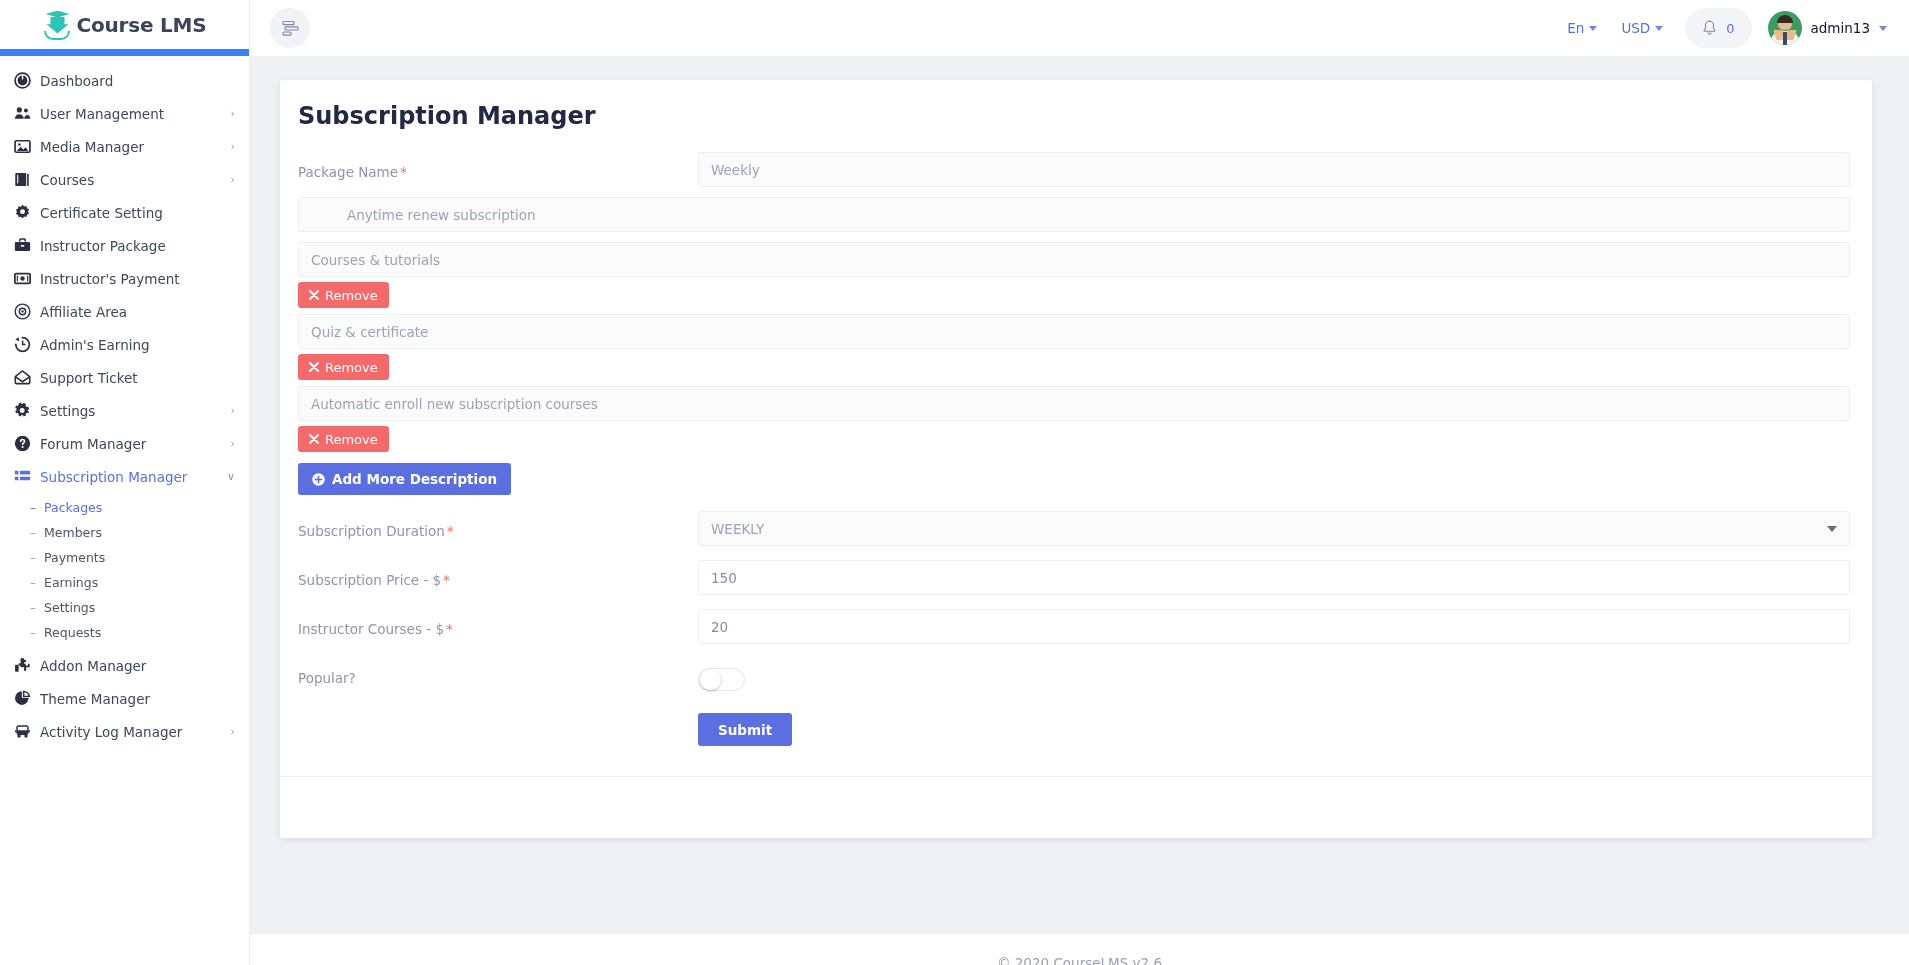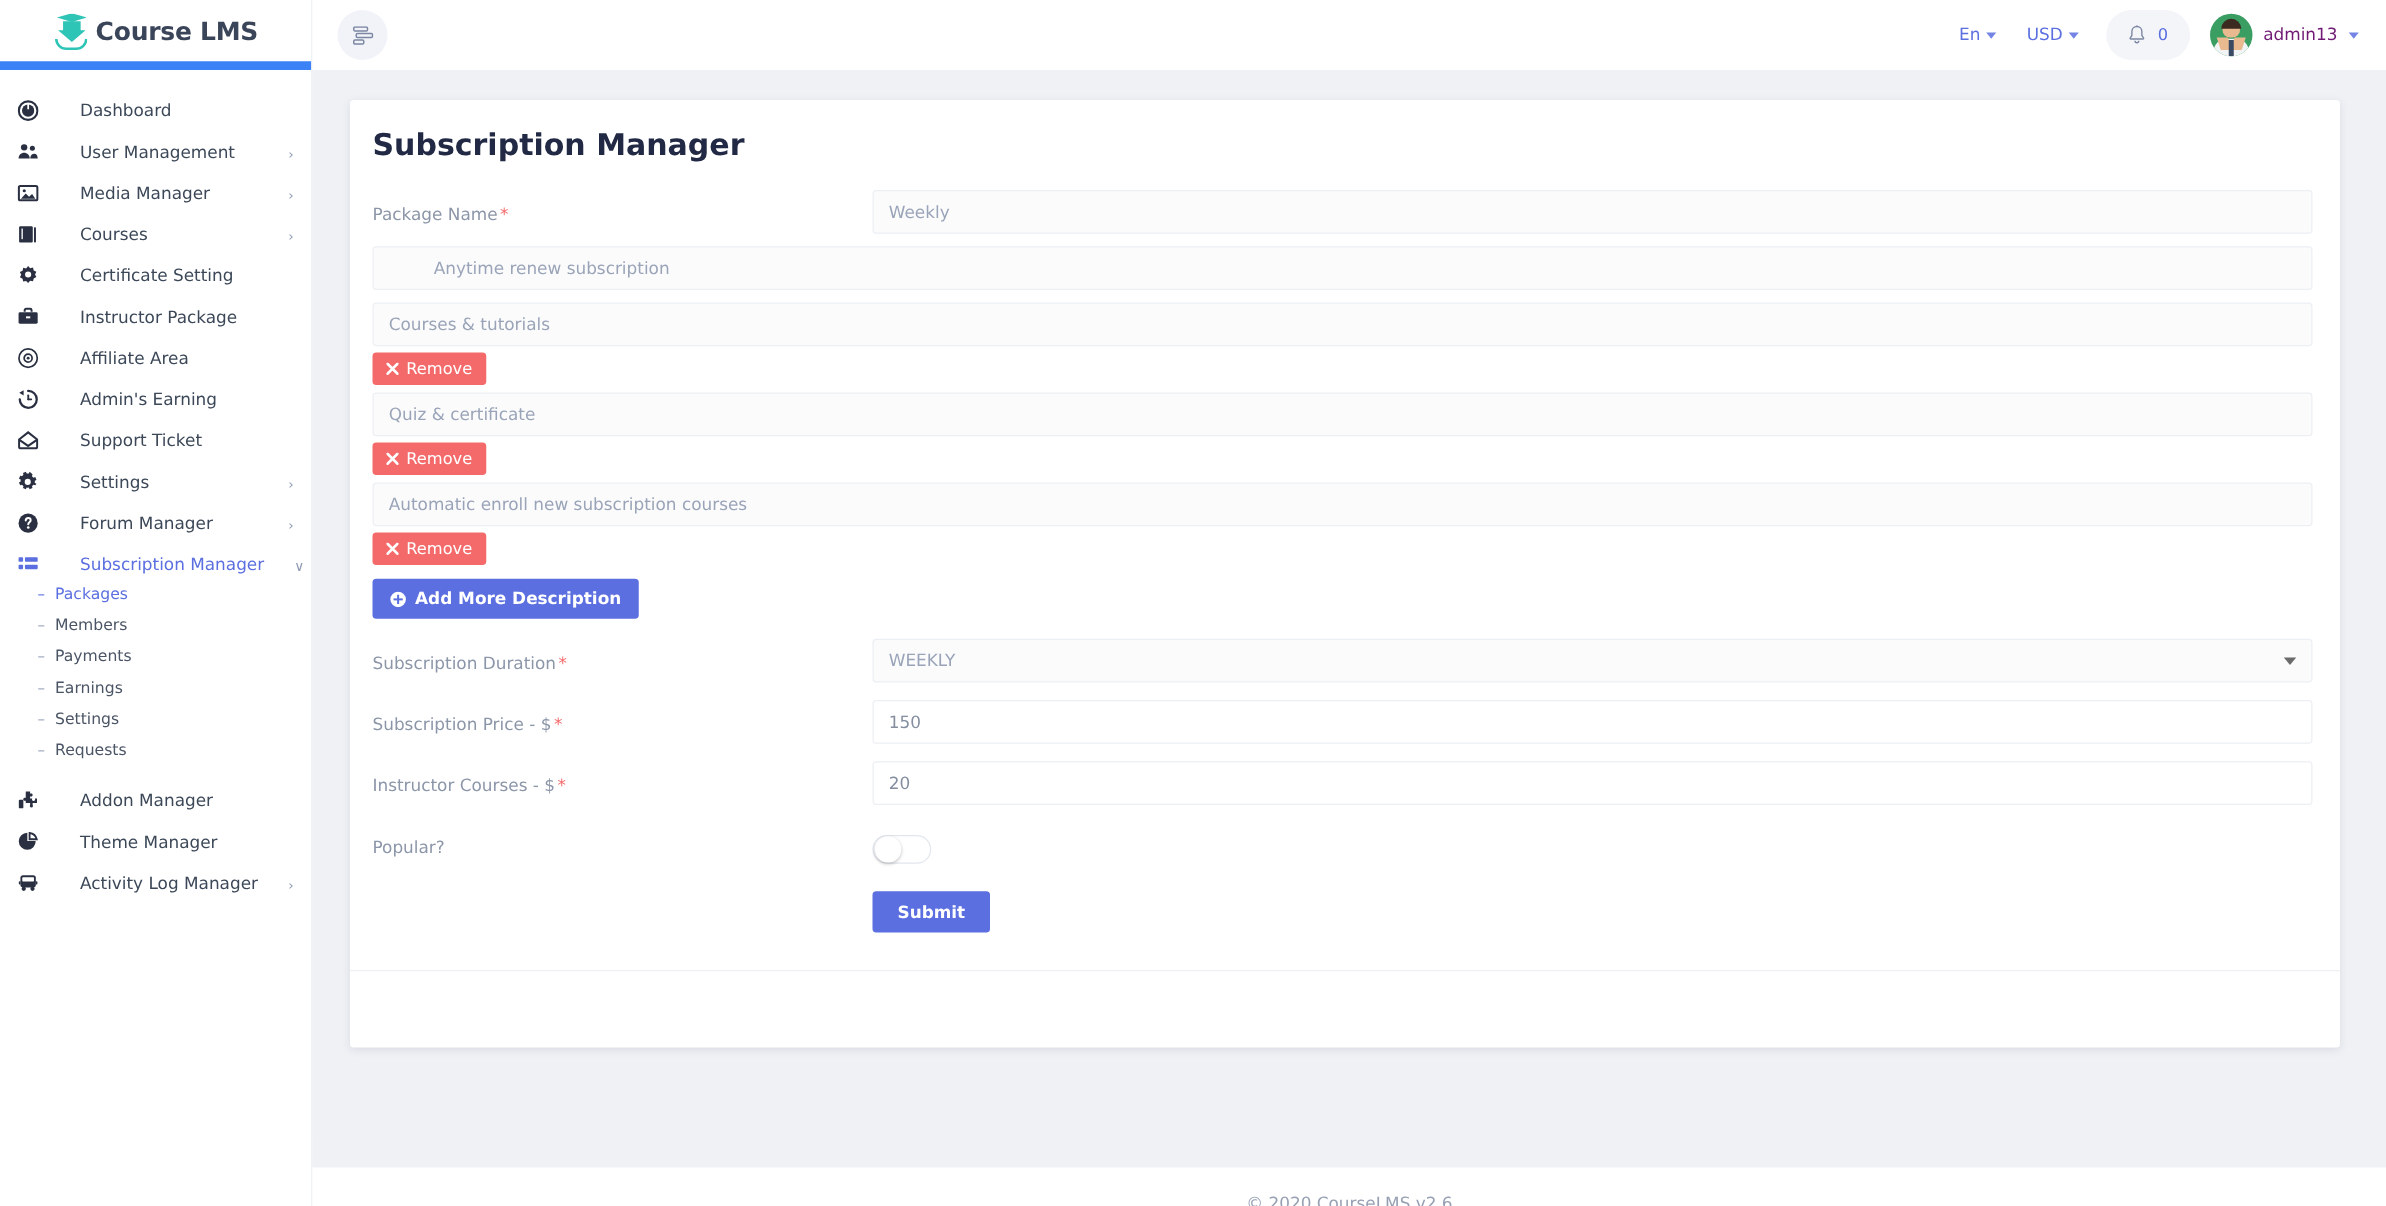--- a/index.html
+++ b/index.html
@@ -31,22 +31,22 @@
     position:absolute; left:4px; top:8px; width:22px; height:17px;
     background:#2ec4b6; clip-path:polygon(18% 0%,82% 0%,82% 45%,100% 45%,50% 100%,0% 45%,18% 45%);
   }
   .logo-book{
     position:absolute; left:2px; top:22px; width:26px; height:9px;
     border:2px solid #2ec4b6; border-top:none; border-radius:0 0 13px 13px;
   }
   .brand-text{ font-size:20px; font-weight:bold; color:#3b4559; letter-spacing:-.2px; }
   #menu{ padding-top:8px; }
   .menu-item{
-    display:flex; align-items:flex-end; height:33px; padding:0 14px 0 14px;
-    cursor:pointer; position:relative;gap:24px;
+    display:flex; align-items:center; height:33px; padding:0 14px 0 14px;
+    cursor:pointer; position:relative;
   }
   .menu-item .mi-icon{
     width:26px; flex:0 0 26px; display:flex; align-items:center; justify-content:flex-start;
     color:#2a3042;
   }
   .menu-item .mi-label{
     font-size:13.5px; color:#3c4858; flex:1; white-space:nowrap;
   }
   .menu-item .mi-caret{ color:#8f9bb3; font-size:11px; }
   .menu-item.active .mi-label{ color:#5b6fe0; }
@@ -85,21 +85,21 @@
   .avatar{
     width:34px; height:34px; border-radius:50%; overflow:hidden; position:relative;
     background:#3a9e63; flex:0 0 34px;
   }
   .av-head{ position:absolute; left:10px; top:6px; width:14px; height:13px; background:#e9b98f; border-radius:7px 7px 6px 6px;}
   .av-hair{ position:absolute; left:9px; top:4px; width:16px; height:8px; background:#3a2a1f; border-radius:8px 8px 0 0;}
   .av-body{ position:absolute; left:3px; top:20px; width:28px; height:16px; background:#f2f3f5; border-radius:10px 10px 0 0;}
   .av-tie{ position:absolute; left:15px; top:21px; width:4px; height:13px; background:#3b4a63;}
   .av-collarL{ position:absolute; left:7px; top:19px; width:9px; height:10px; background:#e9b98f; transform:skewX(18deg);}
   .av-collarR{ position:absolute; left:18px; top:19px; width:9px; height:10px; background:#e9b98f; transform:skewX(-18deg);}
-  #user-name{ font-size:13.5px; color:#701a75; }
+  #user-name{ font-size:13.5px; color:#0f172a; }
   
   #content-area{
     position:absolute; left:250px; top:56px; width:1659px; height:851px;
     background:#eff1f5; padding:24px 38px 0 30px;
   }
   #card{
     background:#fff; width:1592px; border-radius:3px;
     box-shadow:0 2px 7px rgba(44,55,80,.11);
     padding:22px 0 0 0;
   }
@@ -232,20 +232,31 @@
       </div>
       <div class="menu-item">
         <span class="mi-icon">
           <svg width="17" height="17" viewBox="0 0 16 16" fill="#2a3042">
             <rect x=".8" y="4.6" width="14.4" height="8.5" rx="1.1"></rect>
             <path d="M5.4 4.2V3c0-.6.5-1.1 1.1-1.1h3c.6 0 1.1.5 1.1 1.1v1.2" fill="none" stroke="#2a3042" stroke-width="1.5"></path>
             <rect x="6.4" y="7.6" width="3.2" height="1.5" fill="#fff"></rect>
           </svg>
         </span>
         <span class="mi-label">Instructor Package</span>
+      </div>
+      <div class="menu-item">
+        <span class="mi-icon">
+          <svg width="17" height="17" viewBox="0 0 16 16" fill="#2a3042">
+            <rect x=".8" y="3.4" width="14.4" height="9.2" rx="1.2" fill="none" stroke="#2a3042" stroke-width="1.7"></rect>
+            <circle cx="8" cy="8" r="2.1"></circle>
+            <rect x="2.6" y="5.2" width="1.1" height="5.6"></rect>
+            <rect x="12.3" y="5.2" width="1.1" height="5.6"></rect>
+          </svg>
+        </span>
+        <span class="mi-label">Instructor's Payment</span>
       </div>
       <div class="menu-item">
         <span class="mi-icon">
           <svg width="17" height="17" viewBox="0 0 16 16" fill="#2a3042">
             <circle cx="8" cy="8" r="6.9" fill="none" stroke="#2a3042" stroke-width="1.3"></circle>
             <circle cx="8" cy="8" r="3" fill="none" stroke="#2a3042" stroke-width="1.3"></circle>
             <circle cx="8" cy="8" r="1.1"></circle>
           </svg>
         </span>
         <span class="mi-label">Affiliate Area</span>

